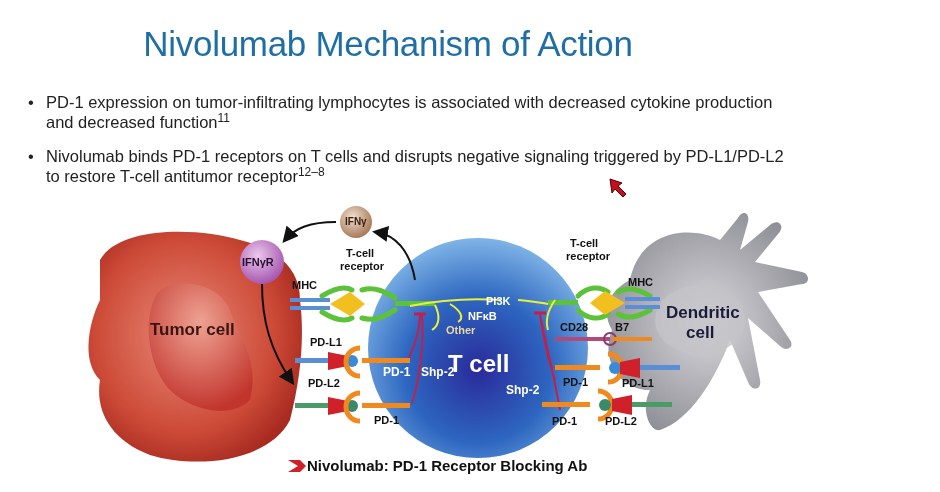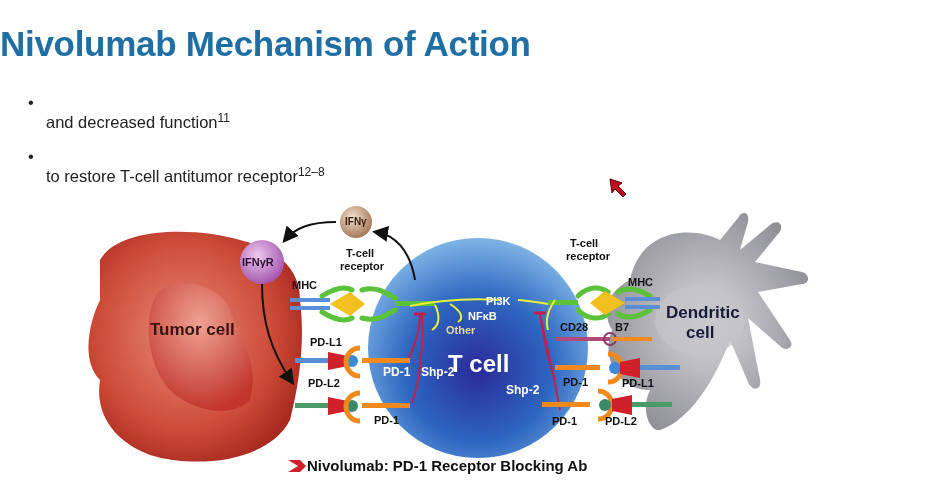--- a/index.html
+++ b/index.html
@@ -1,41 +1,41 @@
 <!DOCTYPE html>
 <html><head>
 <meta charset="utf-8">
 <style>
   html, body { margin:0; padding:0; }
   body { width:940px; height:492px; background:#ffffff; position:relative; overflow:hidden;
          font-family:"Liberation Sans", sans-serif; }
-  .title { position:absolute; left:0; top:24px; width:776px; text-align:left;
-           color:#1f6fa4; font-weight:bold; font-size:35px; letter-spacing:-0.3px; }
+  .title { position:absolute; left:0; top:24px; width:776px; text-align:center;
+           color:#1f6fa4; font-weight:normal; font-size:35px; letter-spacing:-0.3px; }
   .bullets { position:absolute; left:24px; top:92px; width:900px; color:#222; font-size:16.5px; line-height:20px; }
   .bullet { position:relative; padding-left:22px; margin-bottom:14px; }
   .bullet .dot { position:absolute; left:4px; top:0; }
   sup { font-size:12px; vertical-align:top; line-height:12px; }
   svg.diagram { position:absolute; left:0; top:0; }
   .lbl { font-family:"Liberation Sans", sans-serif; font-weight:bold; }
   .cursor { position:absolute; left:608px; top:177px; }
 </style>
 </head>
 <body>
 
 <div class="title">Nivolumab Mechanism of Action</div>
 
 <div class="bullets">
   <div class="bullet">
     <span class="dot">•</span>
-    <br>
+    <span>PD-1 expression on tumor-infiltrating lymphocytes is associated with decreased cytokine production</span><br>
     <span>and decreased function</span><sup>11</sup>
   </div>
   <div class="bullet">
     <span class="dot">•</span>
-    <br>
+    <span>Nivolumab binds PD-1 receptors on T cells and disrupts negative signaling triggered by PD-L1/PD-L2</span><br>
     <span>to restore T-cell antitumor receptor</span><sup>12–8</sup>
   </div>
 </div>
 
 <svg class="diagram" width="940" height="492" viewBox="0 0 940 492">
   <defs>
     <radialGradient id="gTumor" cx="45%" cy="45%" r="60%">
       <stop offset="0%" stop-color="#e88a78"></stop>
       <stop offset="70%" stop-color="#cc4a37"></stop>
       <stop offset="100%" stop-color="#a82a20"></stop>

